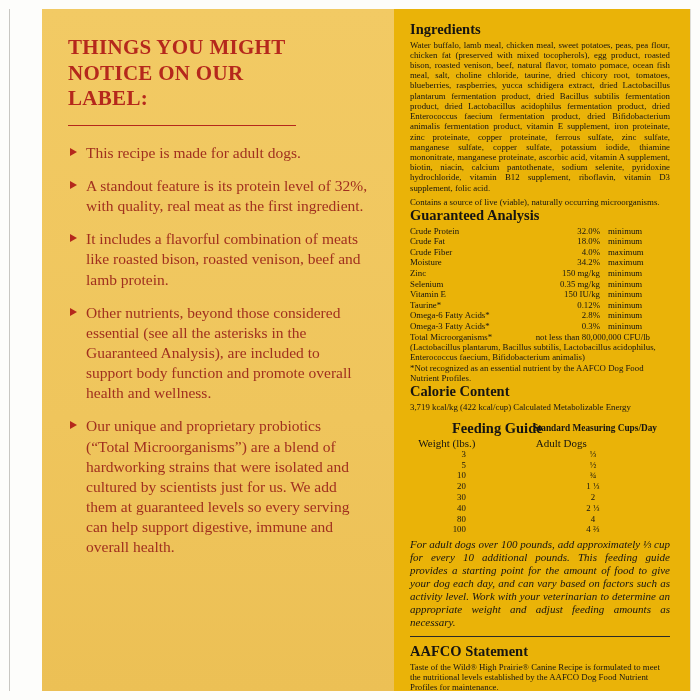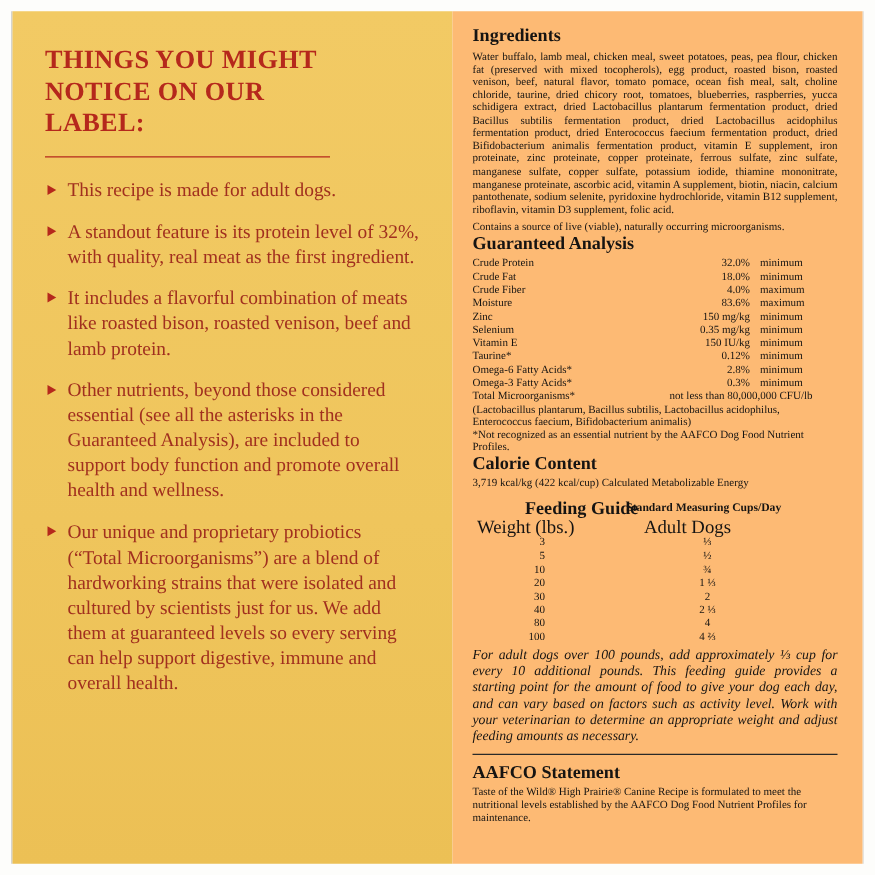--- a/index.html
+++ b/index.html
@@ -18,20 +18,21 @@
   }
 
   
   .panel-left {
     width: 352px; flex: 0 0 352px;
     background: linear-gradient(180deg, #f2ca64 0%, #efc55c 60%, #ecc055 100%);
     color: #a1301f;
     padding: 20px 26px 10px 26px;
     box-sizing: border-box;
     overflow: hidden;
+    margin-left: 32px;
   }
   .panel-left h1 {
     font-size: 21px; line-height: 1.22;
     color: #b5281c; font-weight: bold;
     letter-spacing: 0.3px;
     margin: 6px 0 0 0;
     max-width: 252px;
   }
   .title-rule {
     width: 228px; height: 1px;
@@ -50,21 +51,21 @@
     width: 0; height: 0;
     border-left: 7px solid #b5281c;
     border-top: 4.5px solid transparent;
     border-bottom: 4.5px solid transparent;
     margin: 5px 9px 0 2px;
   }
 
   
   .panel-right {
     flex: 1;
-    background: #fdba74;
+    background: #eab308;
     color: #161412;
     padding: 12px 20px 8px 16px;
     box-sizing: border-box;
     overflow: hidden;
   }
   h2.sec {
     font-size: 14.5px; font-weight: bold;
     margin: 0 0 2px 0; line-height: 1.15;
   }
   .gap-top { margin-top: 7px; }
@@ -81,21 +82,21 @@
   .ga-row.micro .ga-val { flex: 1 1 auto; }
 
   
   .fg-head { position: relative; margin-top: 7px; height: 17px; }
   .fg-head h2 { display: inline; margin-left: 42px; }
   .fg-cups-head {
     position: absolute; left: 101px; top: 4px;
     width: 168px; text-align: center;
     font-size: 9.3px; font-weight: bold;
   }
-  .fg-sub { display: flex; font-size: 15px; line-height: 11px; margin-top: 2px; gap: 32px; }
+  .fg-sub { display: flex; font-size: 11px; line-height: 11px; margin-top: 2px; gap: 32px; }
   .fg-col1h { width: 88px; text-align: center; }
   .fg-col2h { width: 160px; margin-left: 20px; }
   .fg-row { display: flex; font-size: 8.8px; line-height: 10.8px; }
   .fg-w { width: 58px; text-align: right; }
   .fg-c { width: 160px; margin-left: 50px; text-align: center; }
   .fg-note {
     font-size: 11px; font-style: italic;
     line-height: 1.18; margin: 3px 0 0 0;
     text-align: justify;
   }
@@ -152,21 +153,21 @@
         <span class="ga-val">18.0%</span>
         <span class="ga-q">minimum</span>
       </div>
       <div class="ga-row">
         <span class="ga-name">Crude Fiber</span>
         <span class="ga-val">4.0%</span>
         <span class="ga-q">maximum</span>
       </div>
       <div class="ga-row">
         <span class="ga-name">Moisture</span>
-        <span class="ga-val">83.6%</span>
+        <span class="ga-val">34.2%</span>
         <span class="ga-q">maximum</span>
       </div>
       <div class="ga-row">
         <span class="ga-name">Zinc</span>
         <span class="ga-val">150 mg/kg</span>
         <span class="ga-q">minimum</span>
       </div>
       <div class="ga-row">
         <span class="ga-name">Selenium</span>
         <span class="ga-val">0.35 mg/kg</span>

